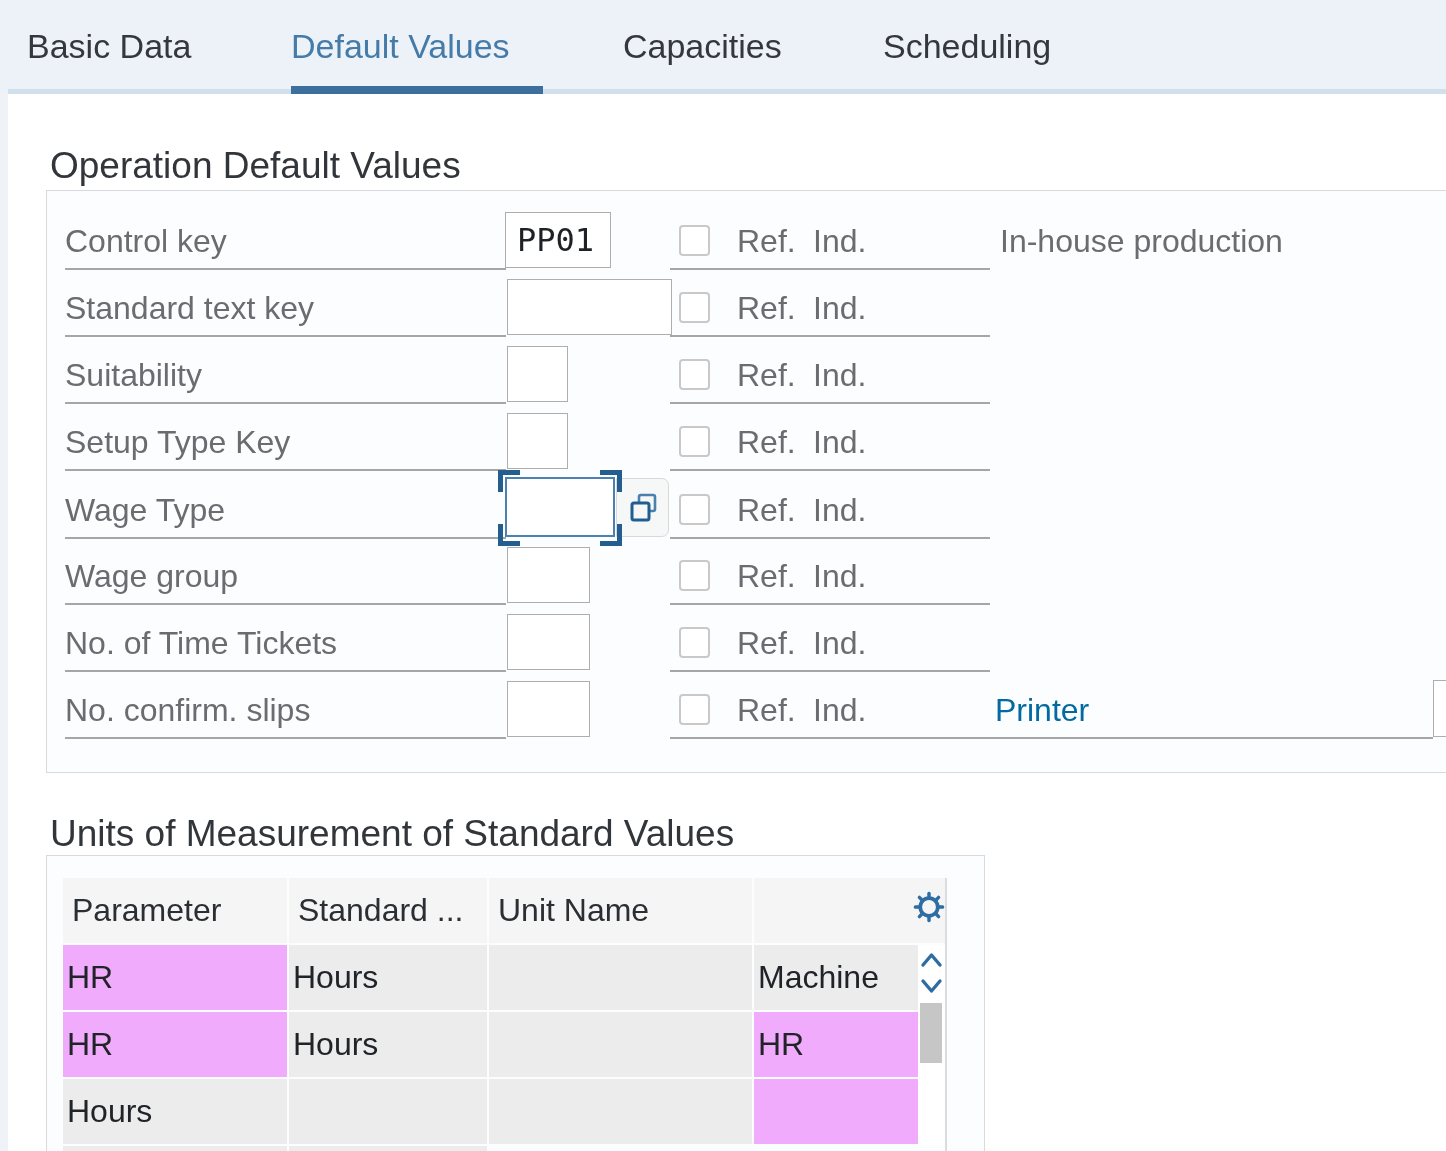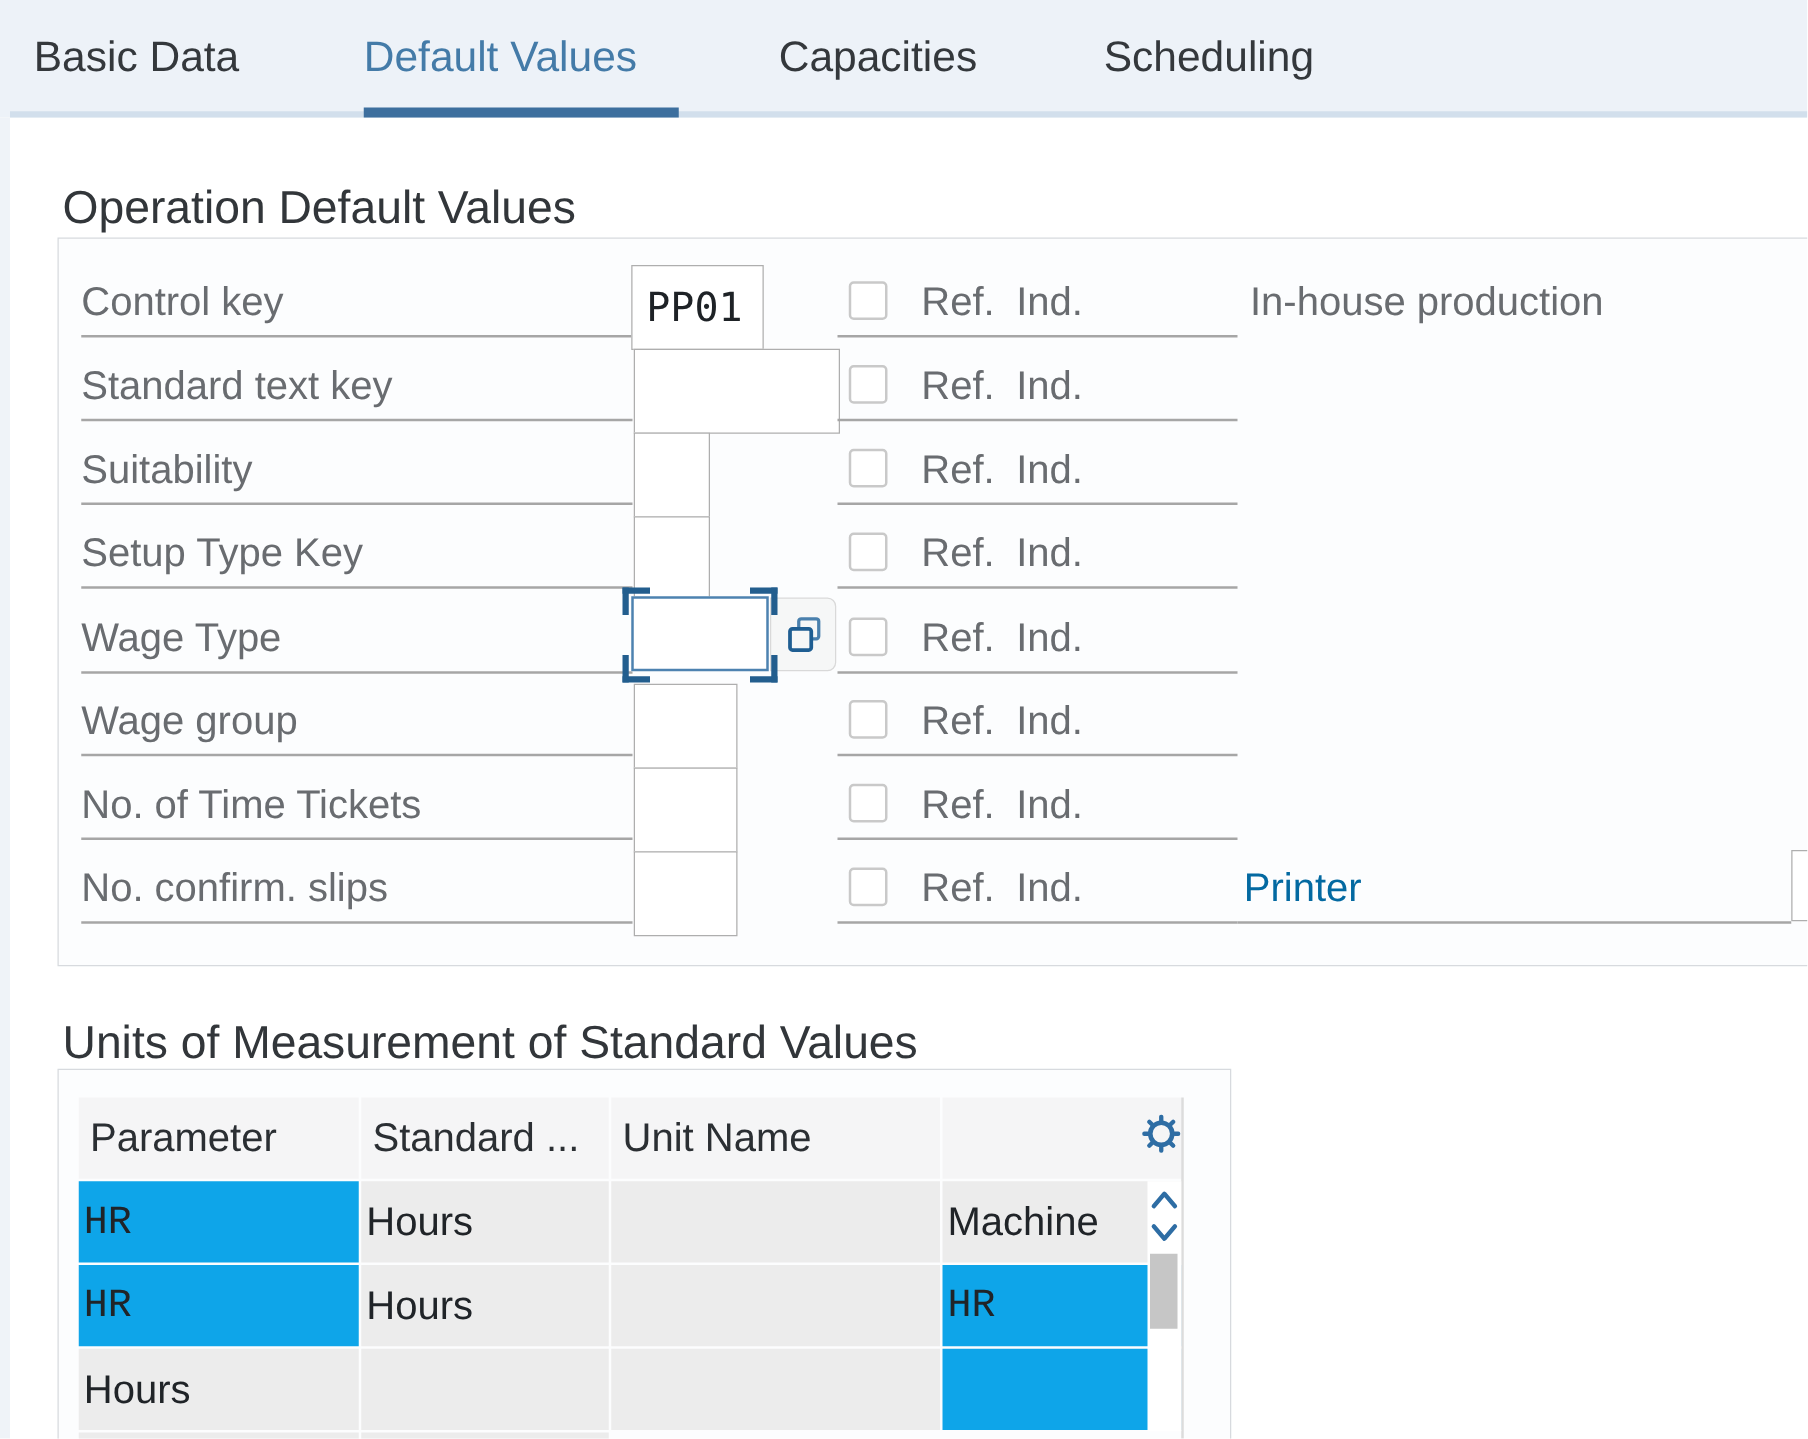--- a/index.html
+++ b/index.html
@@ -23,21 +23,21 @@
 
   
   .panel { position:absolute; border:1px solid #d7dade; background:#fcfdfe; }
   #panel-op    { left:46px; top:190px; width:1414px; height:583px; }
   #panel-units { left:46px; top:855px; width:939px;  height:360px; }
 
   
   .frow { position:absolute; left:0; width:1446px; height:55px; }
   .flabel { position:absolute; left:65px; width:441px; height:55px; border-bottom:2px solid #a6a6a6;
             line-height:53px; font-size:32px; color:#696c70; white-space:nowrap; }
-  .fld { position:absolute; top:-3px; height:68px; border:1px solid #aeaeae; background:#fff;
+  .fld { position:absolute; top:-3px; height:56px; border:1px solid #aeaeae; background:#fff;
          font-family:"DejaVu Sans Mono", monospace; font-size:32px; color:#1e2226; padding:0 0 0 11px; outline:none; }
   .cb { position:absolute; left:679px; top:10px; width:31px; height:31px; background:#fff;
         border:2px solid #c9c9c9; border-radius:4px; }
   .refind { position:absolute; left:670px; width:320px; height:55px; border-bottom:2px solid #a6a6a6;
             font-size:32px; color:#696c70; }
   .refind .ref { position:absolute; left:67px;  line-height:53px; }
   .refind .ind { position:absolute; left:143px; line-height:53px; }
   .annot { position:absolute; left:1000px; line-height:53px; font-size:32px; color:#696c70; white-space:nowrap; }
 
   
@@ -57,21 +57,21 @@
   .corner.br { left:600px; top:40px;  border-bottom:5px solid #235e8e; border-right:5px solid #235e8e; }
   .vhelp { position:absolute; left:616px; top:-6px; width:53px; height:59px; background:#f6f7f7;
            border:1px solid #d9d9d9; border-radius:0 7px 7px 0; z-index:1; cursor:pointer; }
   .vhelp svg { position:absolute; left:11px; top:13px; }
 
   
   .utable { position:absolute; left:63px; top:878px; width:882px;
             display:grid; grid-template-columns:224px 198px 263px 191px; gap:2px; grid-auto-rows:65px; }
   .th { background:#f5f5f6; line-height:65px; padding-left:9px; font-size:32px; color:#2b2f33; white-space:nowrap; }
   .td { background:#ececec; line-height:65px; padding-left:4px; font-size:32px; color:#202428; white-space:nowrap; }
-  .td.white { background:#0ea5e9;font-family:Liberation Mono, monospace; }
+  .td.white { background:#f0abfc; }
   .t-right-border { position:absolute; left:945px; top:878px; width:2px; height:273px; background:#dcdcdc; }
 
   .gearbtn { position:absolute; left:913px; top:891px; width:34px; height:34px; cursor:pointer; }
 
   .scrolltrack { position:absolute; left:918px; top:945px; width:27px; height:200px; background:#fff; }
   .scrollbtn { position:absolute; left:1px; width:25px; height:22px; cursor:pointer; }
   .scrollbtn.up { top:5px; } .scrollbtn.down { top:31px; }
   .scrollthumb { position:absolute; left:2px; top:58px; width:22px; height:60px; background:#c6c6c6; }
 </style>
 </head>

